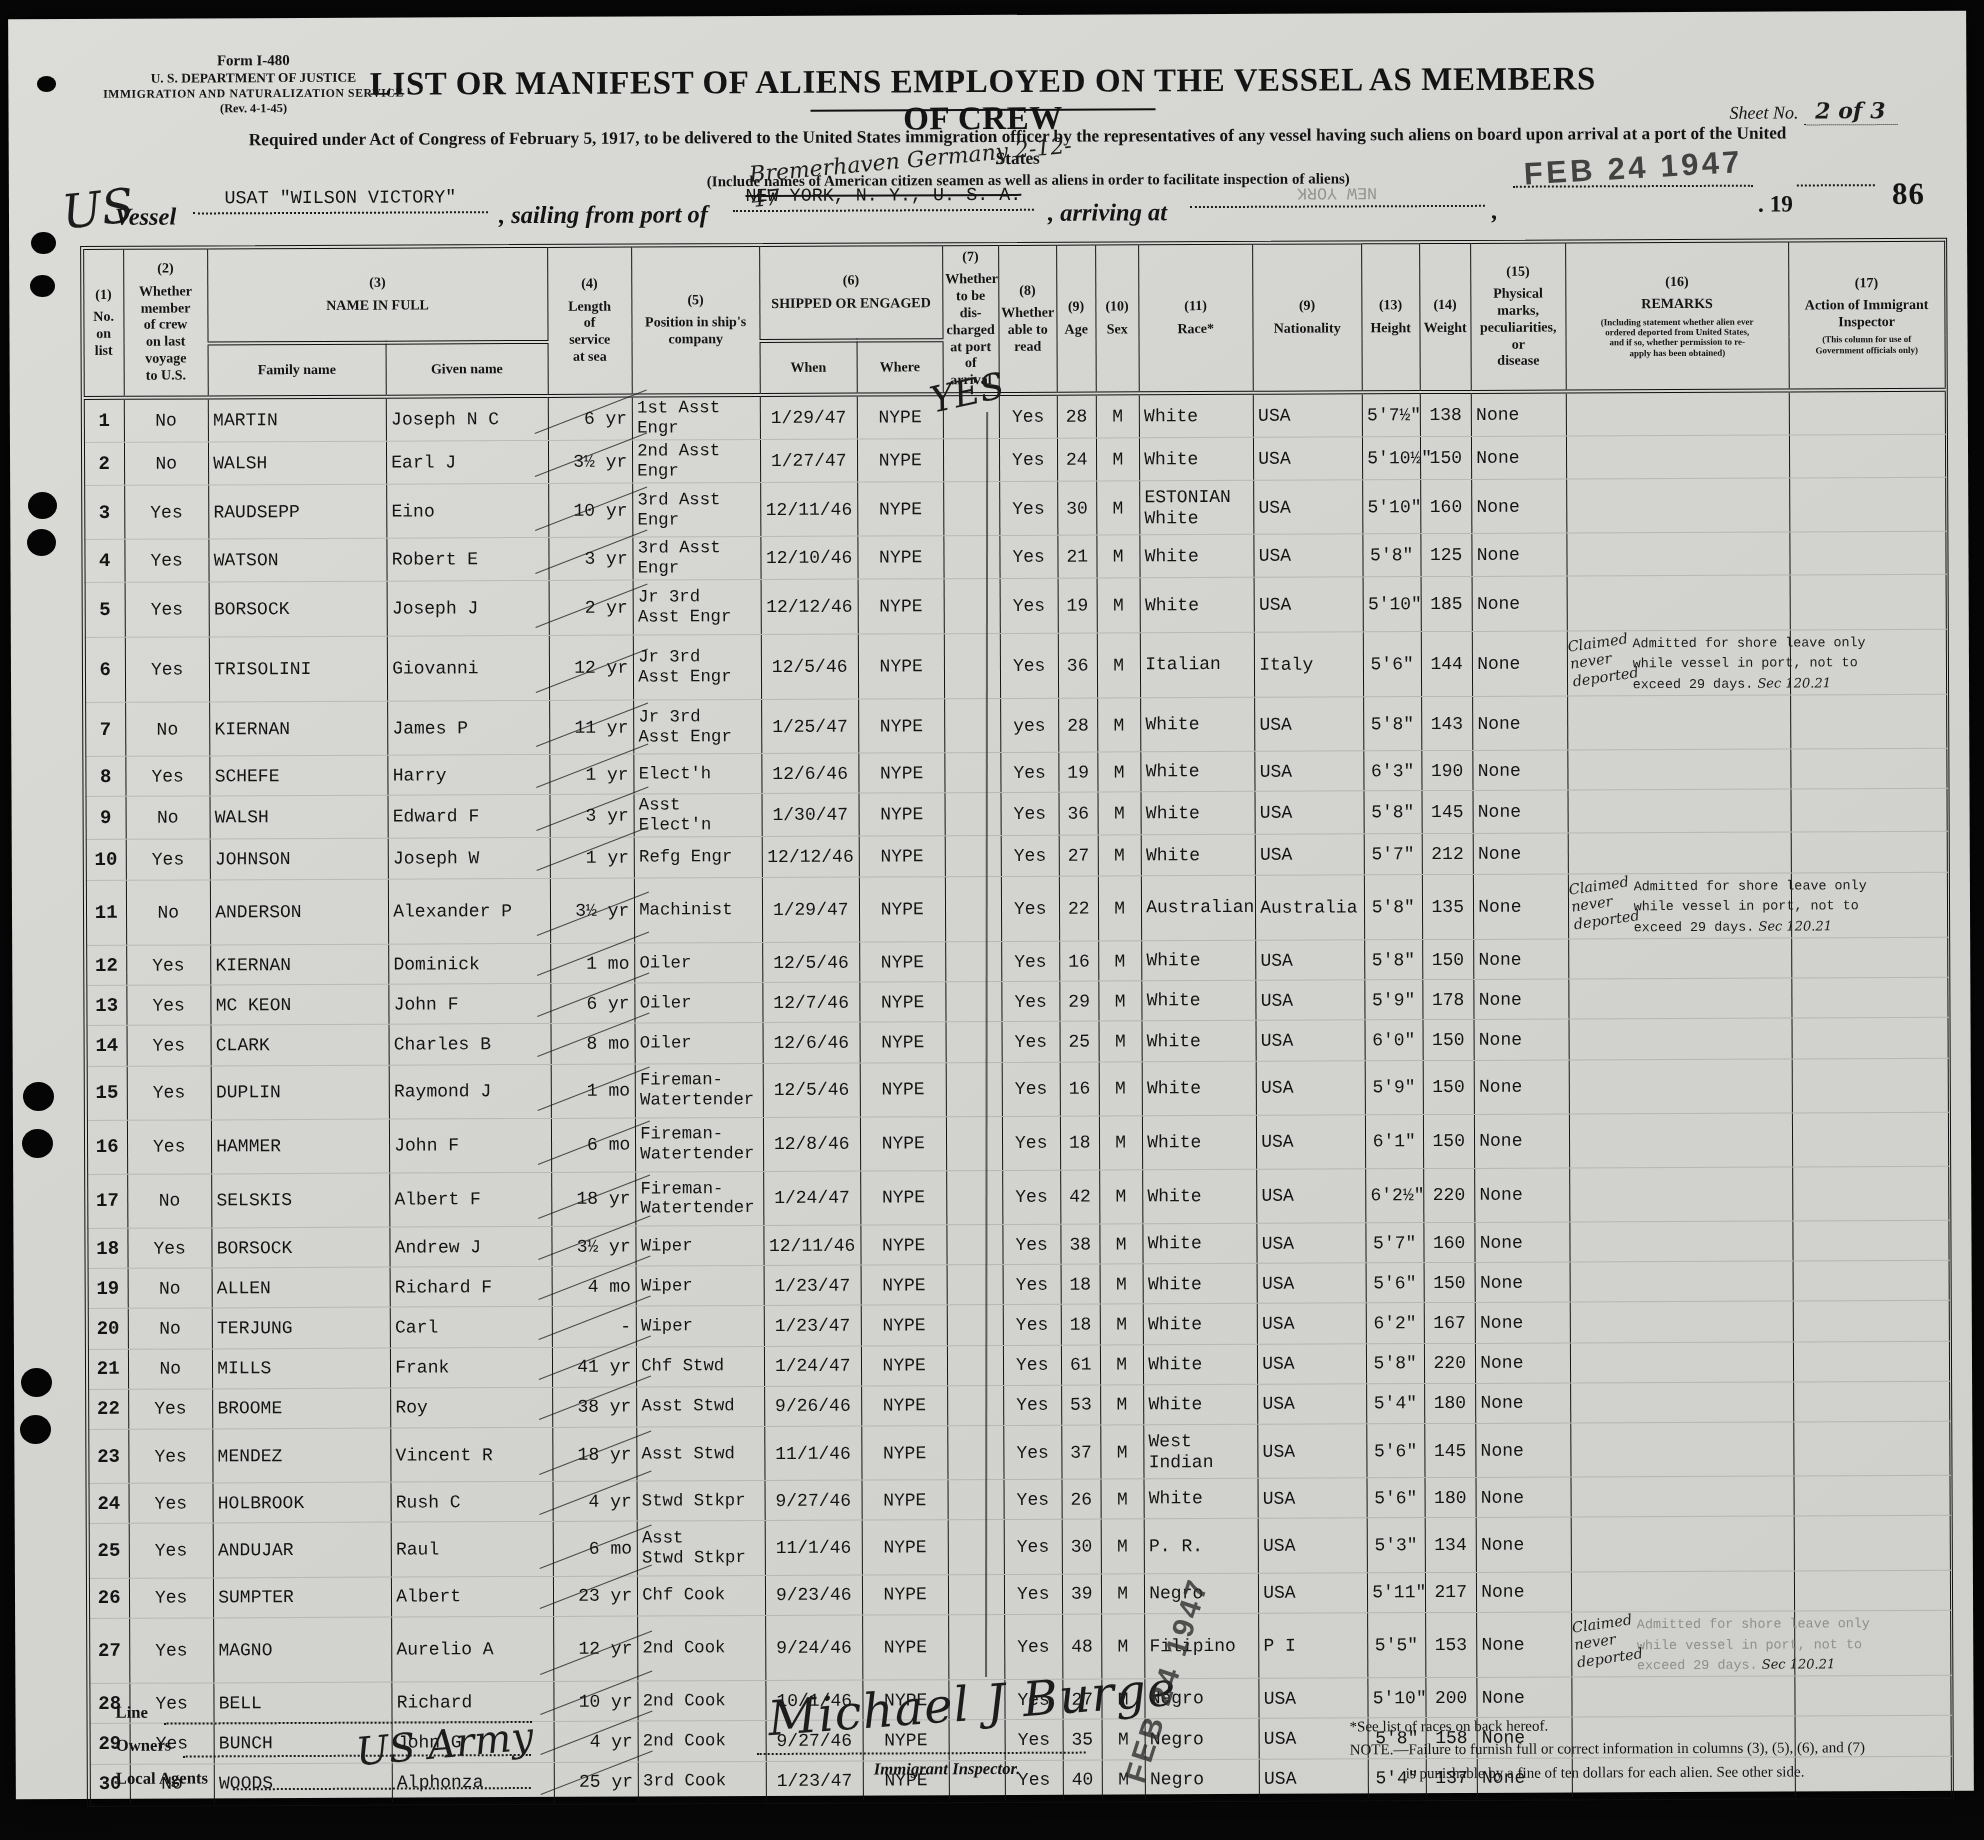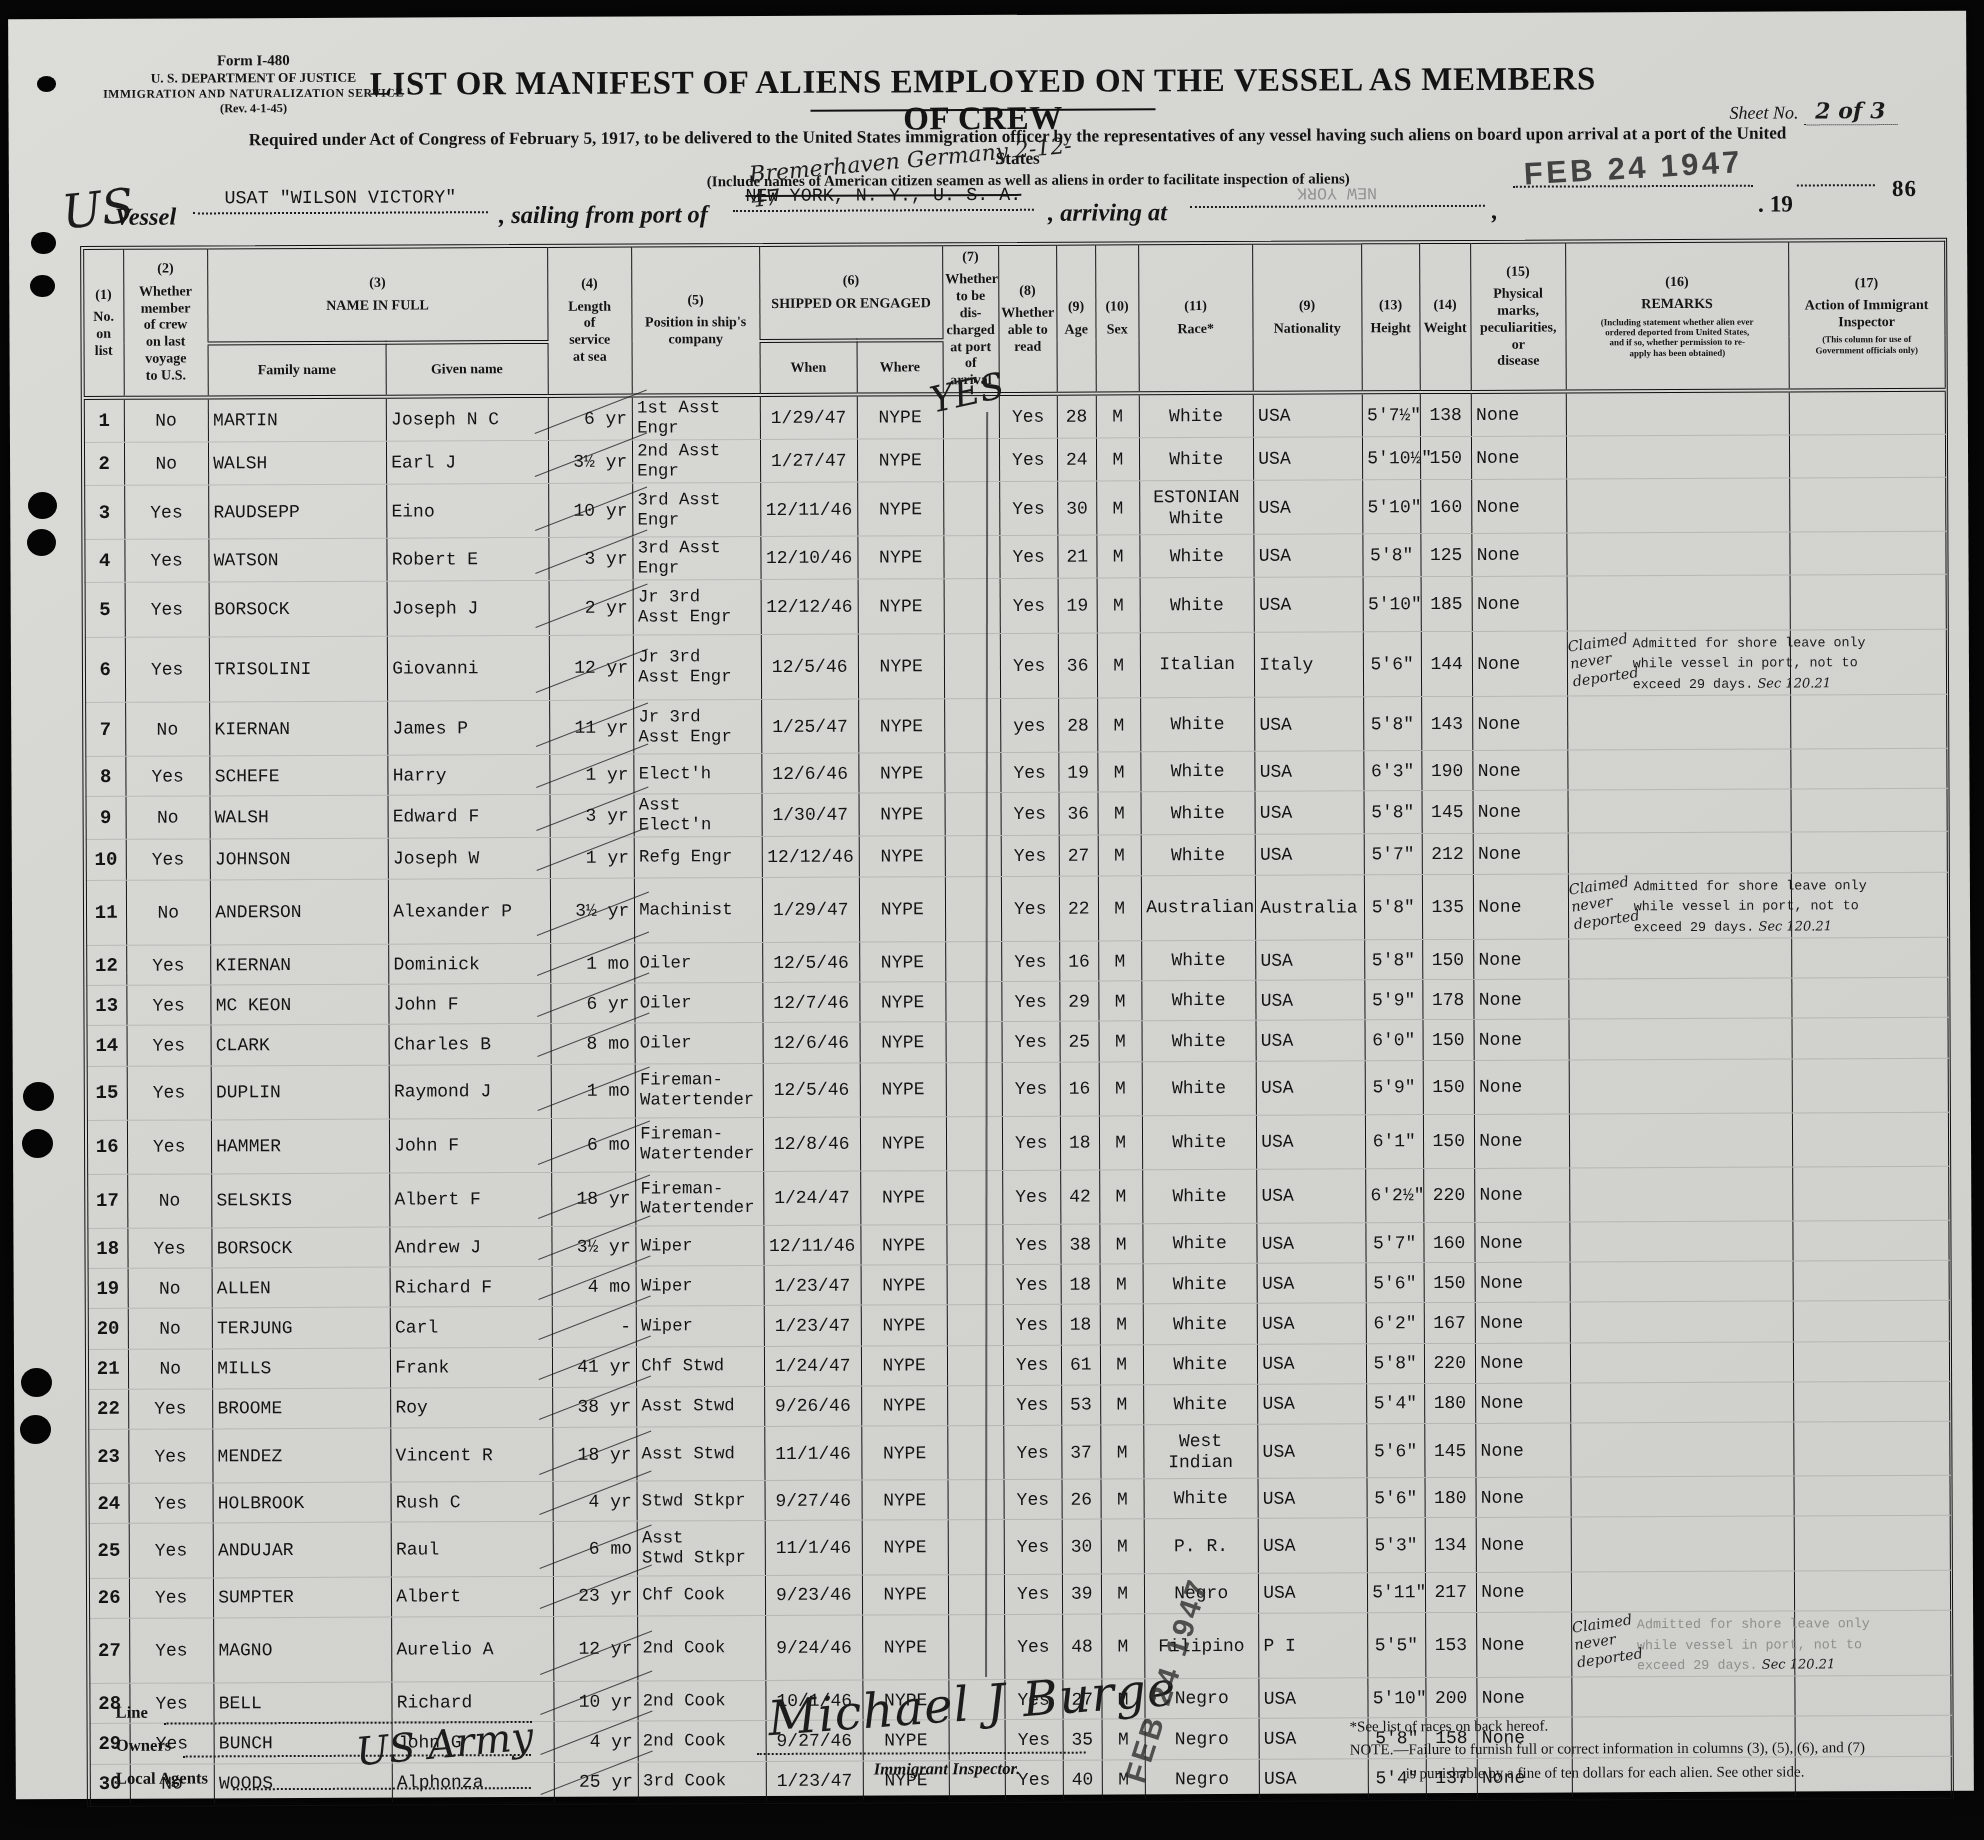--- a/index.html
+++ b/index.html
@@ -40,21 +40,21 @@
   .arriving-label{position:absolute;left:1039px;top:184px;font-style:italic;font-size:24.5px;font-weight:bold;}
   .arrive-blank{left:1181px;top:170px;width:295px;padding-bottom:3.3px;}
   .arrive-ghost{display:inline-block;transform:rotate(180deg);opacity:.35;
                 font-family:"Liberation Mono",monospace;font-size:16.7px;}
   .comma2{position:absolute;left:1483px;top:184px;font-style:italic;font-size:24.5px;font-weight:bold;}
   .date-blank{left:1504px;top:170px;width:240px;padding-bottom:3.3px;}
   .stamp{font-family:"Liberation Sans",sans-serif;font-weight:bold;color:#2f2f2f;letter-spacing:3.3px;}
   .stamp-header{position:absolute;left:1515px;top:138px;font-size:31px;transform:rotate(-3deg);opacity:.88;}
   .year-label{position:absolute;left:1749px;top:179px;font-size:23.4px;font-weight:bold;}
   .year-blank{left:1788px;top:170px;width:78px;padding-bottom:3.3px;}
-  .page-no{position:absolute;left:1883px;top:165px;font-size:23px;font-weight:bold;letter-spacing:1.1px;}
+  .page-no{position:absolute;left:1883px;top:165px;font-size:31px;font-weight:bold;letter-spacing:1.1px;}
   
   .table-wrap{position:absolute;left:71px;top:227px;border:1.7px solid #101010;padding:1.7px;background:transparent;}
   table{border-collapse:collapse;table-layout:fixed;width:1862px;border:1.7px solid #101010;}
   col.c-no{width:40px}col.c-member{width:84px}col.c-family{width:178px}col.c-given{width:162px}
   col.c-service{width:84px}col.c-position{width:128px}col.c-when{width:97px}col.c-where{width:86px}
   col.c-disch{width:56px}col.c-read{width:58px}col.c-age{width:39px}col.c-sex{width:43px}
   col.c-race{width:114px}col.c-nat{width:109px}col.c-height{width:58px}col.c-weight{width:51px}
   col.c-marks{width:95px}col.c-remarks{width:223px}col.c-action{width:156px}
   th,td{border-left:1.7px solid #141414;vertical-align:middle;}
   thead th{font-size:14px;font-weight:bold;text-align:center;line-height:1.2;
@@ -62,21 +62,21 @@
   thead .num{font-size:14px;margin-bottom:5.6px;}
   thead .lbl{white-space:pre-line;}
   thead .small{font-size:9px;font-weight:bold;white-space:pre-line;line-height:1.15;margin-top:3.3px;}
   thead tr.sub th{border-top:1.7px solid #141414;border-bottom:4.5px double #101010;font-size:14px;}
   tbody td{height:37px;font-family:"Liberation Mono",monospace;font-size:18px;
            padding:1.1px 4.5px;border-bottom:0.6px solid rgba(20,20,20,.14);}
   tbody tr.tall td{height:51px;}
   td.col-no{font-weight:bold;text-align:center;font-size:19px;}
   td.col-member,td.col-when,td.col-where,td.col-read,td.col-age,td.col-sex,
   td.col-nat,td.col-height,td.col-weight{text-align:center;}
-  td.col-race{text-align:center;white-space:pre-line;line-height:1.15;margin-left:41px;}
+  td.col-race{text-align:left;white-space:pre-line;line-height:1.15;margin-left:41px;}
   td.col-position{white-space:pre-line;line-height:1.15;font-size:17.3px;}
   td.col-service{text-align:right;position:relative;overflow:visible;}
   td.col-remarks{position:relative;overflow:visible;padding-left:65px;}
   .slash{position:absolute;left:-13.4px;bottom:6.7px;width:120px;height:39px;
          border-bottom:1.7px solid rgba(25,25,25,.75);transform:rotate(-21deg);
          transform-origin:left bottom;pointer-events:none;}
   .remark-typed{white-space:pre;font-size:13.4px;line-height:1.25;display:inline;color:#1b1b1b;}
   .remark-typed.faint{color:#8f8f8c;}
   .remark-sec{font-size:13px;white-space:pre;}
   .remark-hand{position:absolute;left:2.2px;top:3.3px;width:61px;font-size:14.5px;line-height:1.2;

